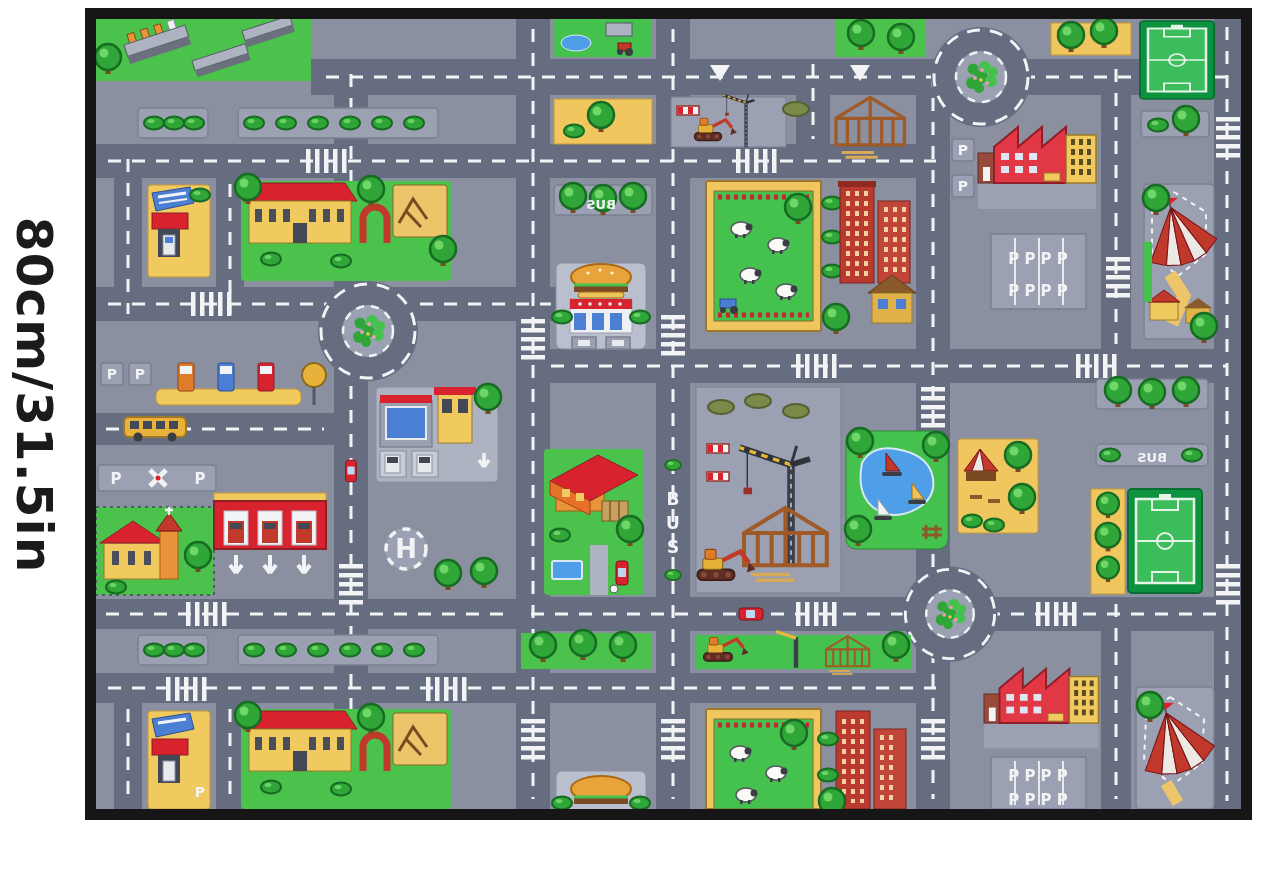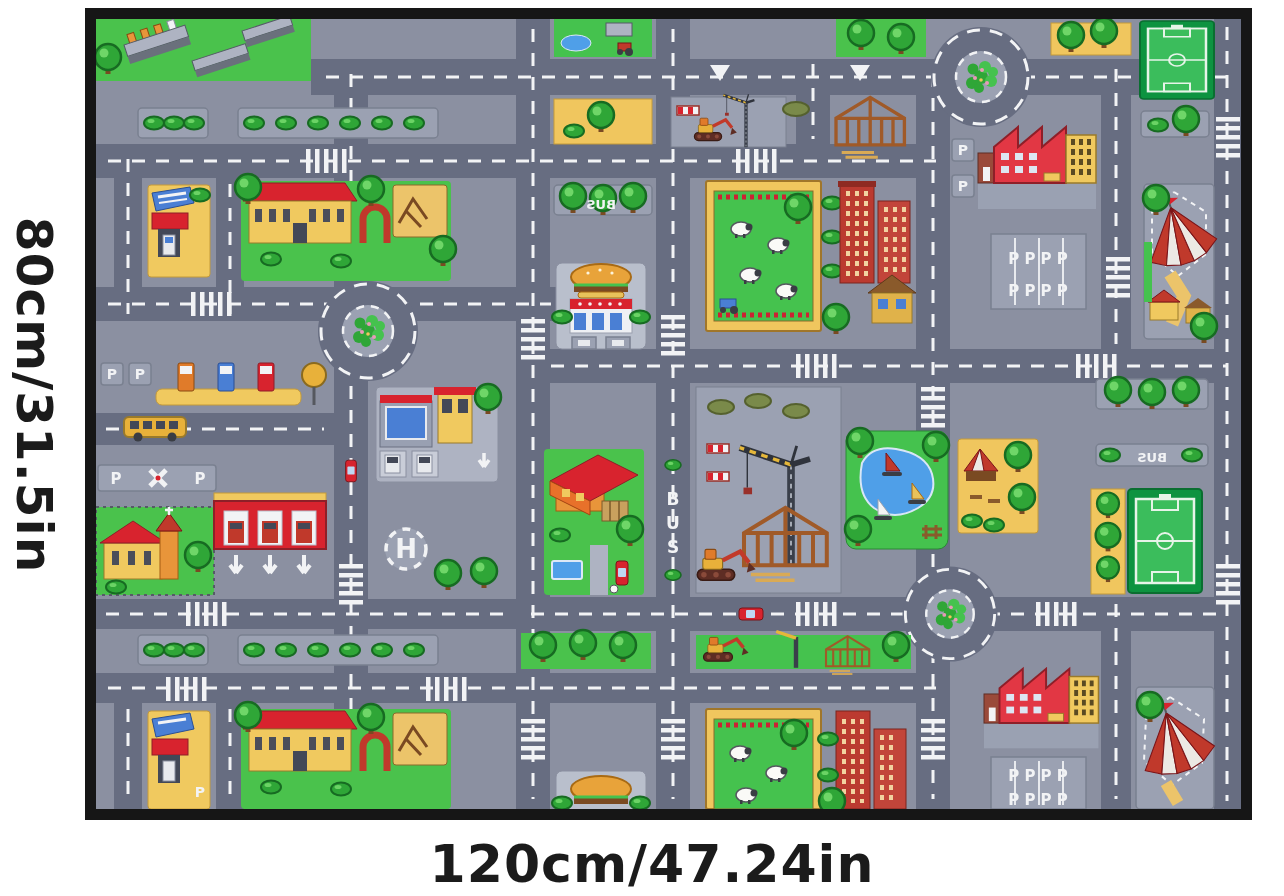--- a/index.html
+++ b/index.html
@@ -754,14 +754,13 @@
             <use href="#fhouse"></use>
           </g>
       <use href="#tree" x="800" y="630"></use>
     </g>
 
     <use href="#car" transform="translate(655,595)"></use>
     <use href="#car" transform="translate(255,452) rotate(90) scale(0.9)"></use>
   </svg>
   </div>
 
-  <div class="dim-label dim-bottom">120cm/47.24in</div>
 </div>
 
 </body></html>

